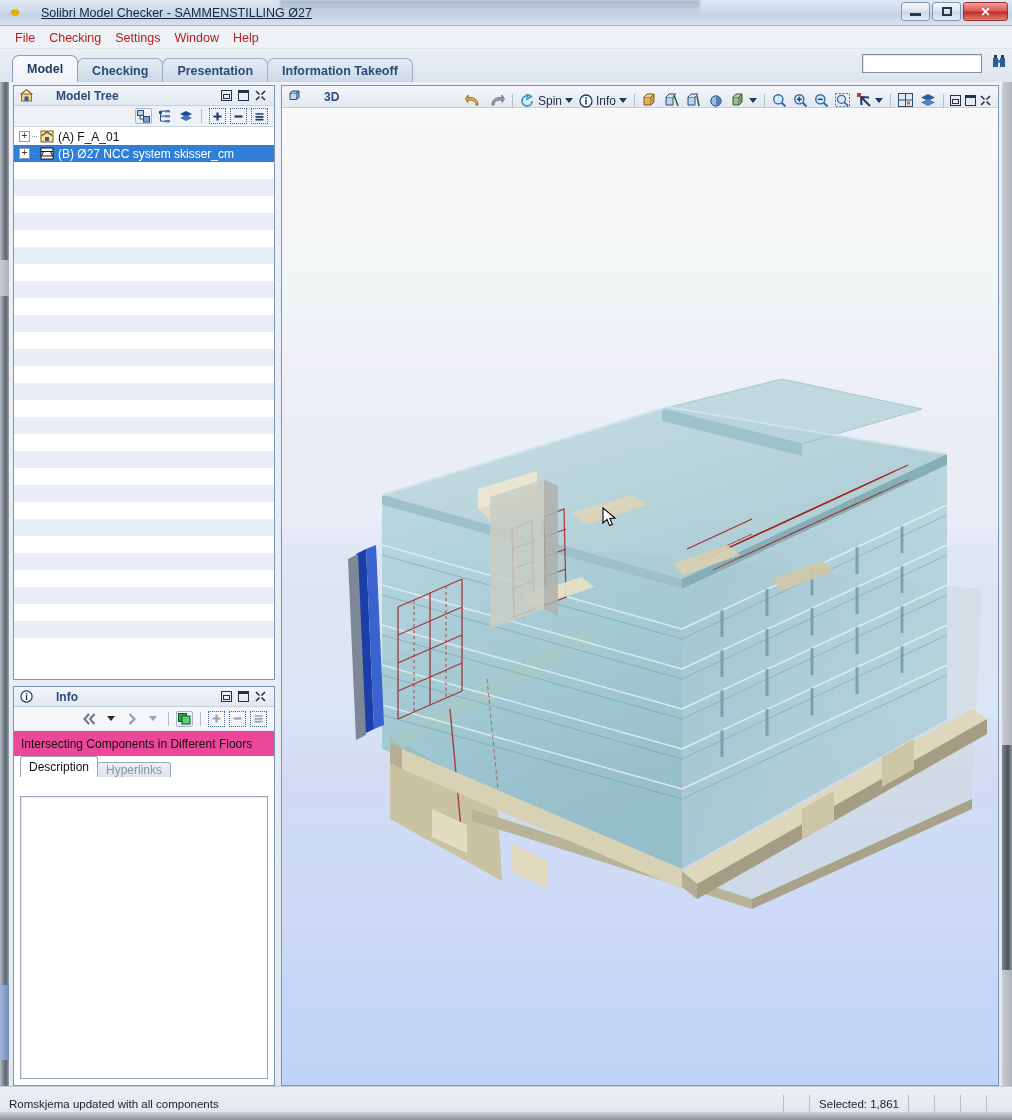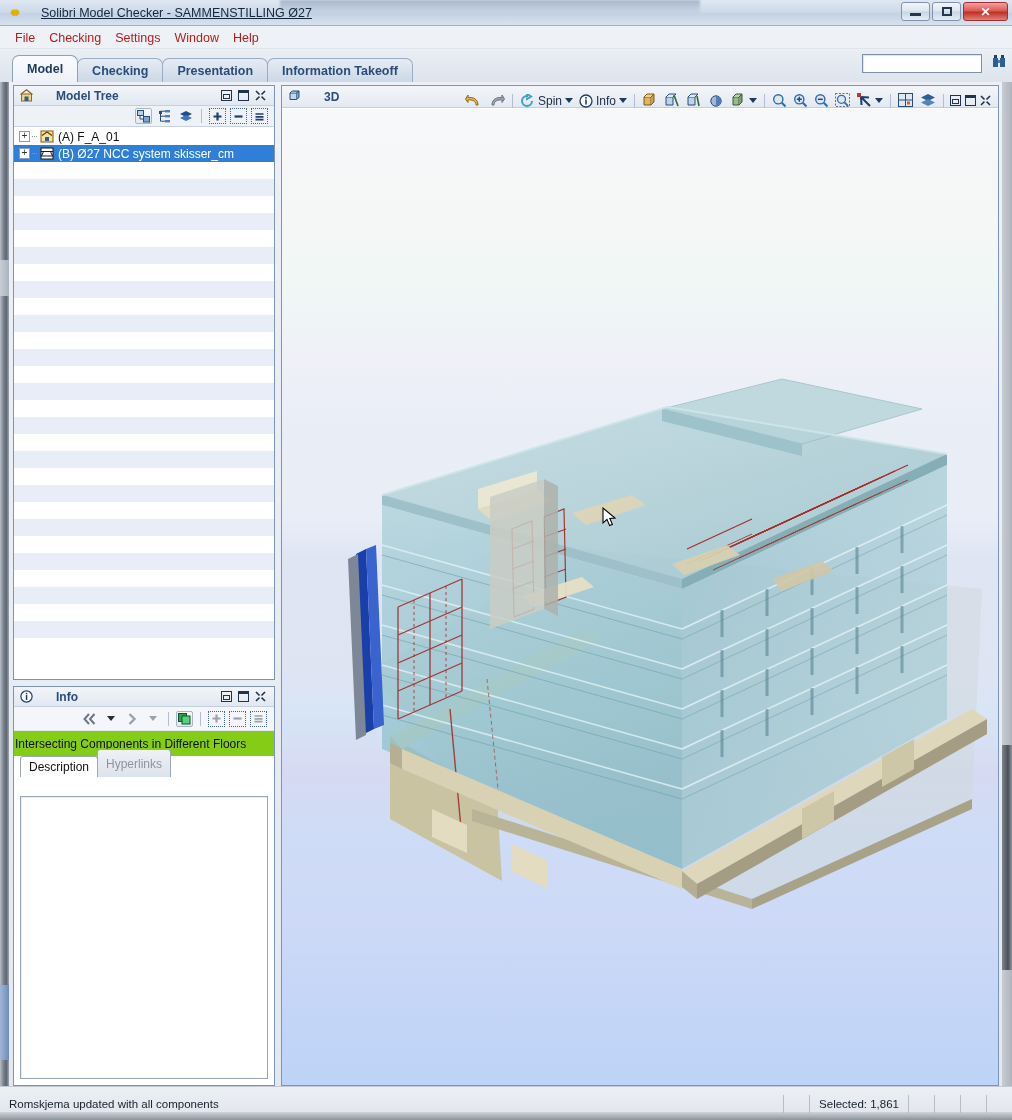--- a/index.html
+++ b/index.html
@@ -184,29 +184,29 @@
     display: flex; align-items: center; justify-content: center;
   }
 
   
   .info-toolbar {
     height: 24px; display: flex; align-items: center;
     justify-content: flex-end; padding-right: 7px; gap: 4px;
     background: #f4f6fa; border-bottom: 1px solid #e2e7ef;
   }
   .info-label {
-    padding: 6px 6px 5px 1px; font-size: 12px; color: #111;
-    background: #84cc16;
+    padding: 6px 6px 5px 7px; font-size: 12px; color: #111;
+    background: #ec4899;
   }
   .subtabs {
     display: flex; align-items: flex-end; padding-left: 6px;
     background: #fff; height: 21px;
   }
   .subtab {
-    height: 28px; padding: 0 8px; font-size: 12px;
+    height: 15px; padding: 0 8px; font-size: 12px;
     display: flex; align-items: center;
     border: 1px solid #9aa7b8; border-bottom: none;
     border-radius: 3px 3px 0 0;
     background: linear-gradient(to bottom,#eef1f5,#dde3ec);
     color: #8d93a0; margin-right: -1px;
   }
   .subtab.active {
     background: #fff; color: #111; height: 21px; z-index: 2;
   }
   .desc-area {

